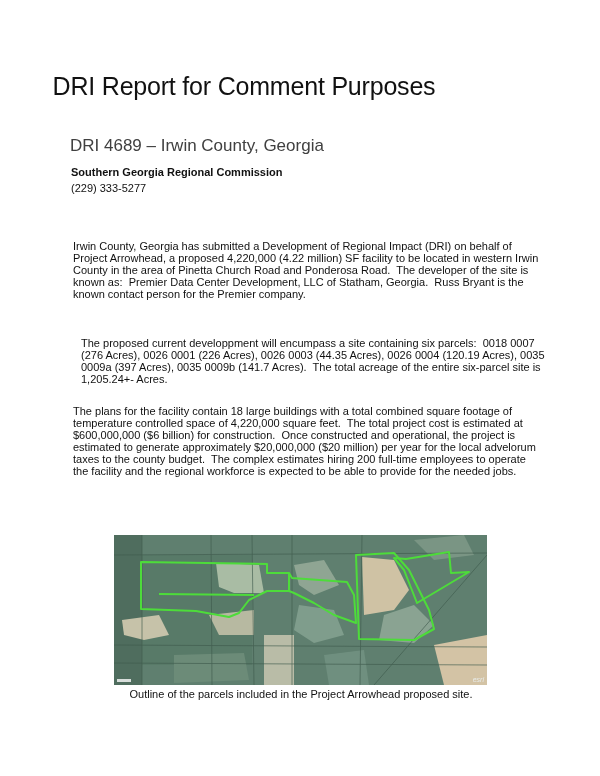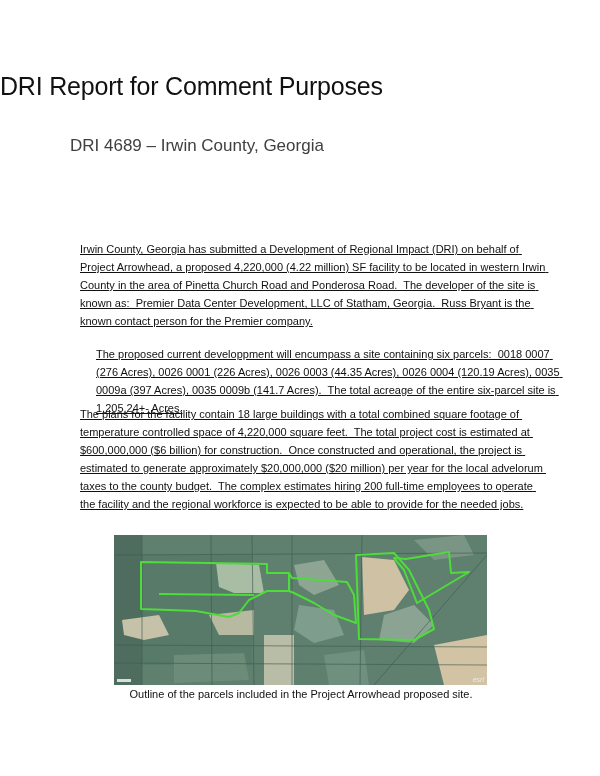--- a/index.html
+++ b/index.html
@@ -13,20 +13,21 @@
       position: relative;
       overflow: hidden;
       font-family: "Liberation Sans", "DejaVu Sans", sans-serif;
       color: #111111;
     }
     .page-title {
       position: absolute;
       top: 72px;
       left: 0;
       width: 488px;
+      text-align: center;
       font-size: 25px;
       letter-spacing: -0.2px;
       color: #111;
     }
     .section-heading {
       position: absolute;
       top: 136px;
       left: 70px;
       font-size: 17px;
       color: #404040;
@@ -36,26 +37,25 @@
       top: 165px;
       left: 71px;
       font-size: 11px;
       line-height: 15.5px;
     }
     .org-name {
       font-weight: bold;
     }
     .para {
       position: absolute;
-      left: 80px;
+      left: 73px;
       width: 470px;
       font-size: 11px;
-      line-height: 18px;
+      line-height: 12px;
       color: #111;
-      text-decoration: underline;
     }
     .para1 { top: 240px; }
     .para2 { top: 329px; }
     .para3 { top: 405px; }
 
     .map-figure {
       position: absolute;
       left: 114px;
       top: 535px;
       width: 373px;
@@ -93,24 +93,26 @@
     }
   </style>
 </head>
 <body>
 
 <div class="page-title">DRI Report for Comment Purposes</div>
 
 <div class="section-heading">DRI 4689 – Irwin County, Georgia</div>
 
 <div class="org-block">
+  <div class="org-name">Southern Georgia Regional Commission</div>
+  <div>(229) 333-5277</div>
 </div>
 
 <p class="para para1" style="margin:0;white-space:pre-wrap;">Irwin County, Georgia has submitted a Development of Regional Impact (DRI) on behalf of Project Arrowhead, a proposed 4,220,000 (4.22 million) SF facility to be located in western Irwin County in the area of Pinetta Church Road and Ponderosa Road.  The developer of the site is known as:  Premier Data Center Development, LLC of Statham, Georgia.  Russ Bryant is the known contact person for the Premier company.</p>
-<p class="para para2" style="margin:16px;white-space:pre-wrap;">The proposed current developpment will encumpass a site containing six parcels:  0018 0007 (276 Acres), 0026 0001 (226 Acres), 0026 0003 (44.35 Acres), 0026 0004 (120.19 Acres), 0035 0009a (397 Acres), 0035 0009b (141.7 Acres).  The total acreage of the entire six-parcel site is 1,205.24+- Acres.</p>
+<p class="para para2" style="margin:8px;white-space:pre-wrap;">The proposed current developpment will encumpass a site containing six parcels:  0018 0007 (276 Acres), 0026 0001 (226 Acres), 0026 0003 (44.35 Acres), 0026 0004 (120.19 Acres), 0035 0009a (397 Acres), 0035 0009b (141.7 Acres).  The total acreage of the entire six-parcel site is 1,205.24+- Acres.</p>
 <p class="para para3" style="margin:0;white-space:pre-wrap;">The plans for the facility contain 18 large buildings with a total combined square footage of temperature controlled space of 4,220,000 square feet.  The total project cost is estimated at $600,000,000 ($6 billion) for construction.  Once constructed and operational, the project is estimated to generate approximately $20,000,000 ($20 million) per year for the local advelorum taxes to the county budget.  The complex estimates hiring 200 full-time employees to operate the facility and the regional workforce is expected to be able to provide for the needed jobs.</p>
 
 <div class="map-figure">
   <svg width="373" height="150" viewBox="0 0 373 150" xmlns="http://www.w3.org/2000/svg">
 
     <rect x="0" y="0" width="373" height="150" fill="#5f7f6f"></rect>
 
     <rect x="0" y="0" width="28" height="150" fill="#4f6d5e"></rect>
     <rect x="28" y="20" width="110" height="110" fill="#587a68"></rect>
 

